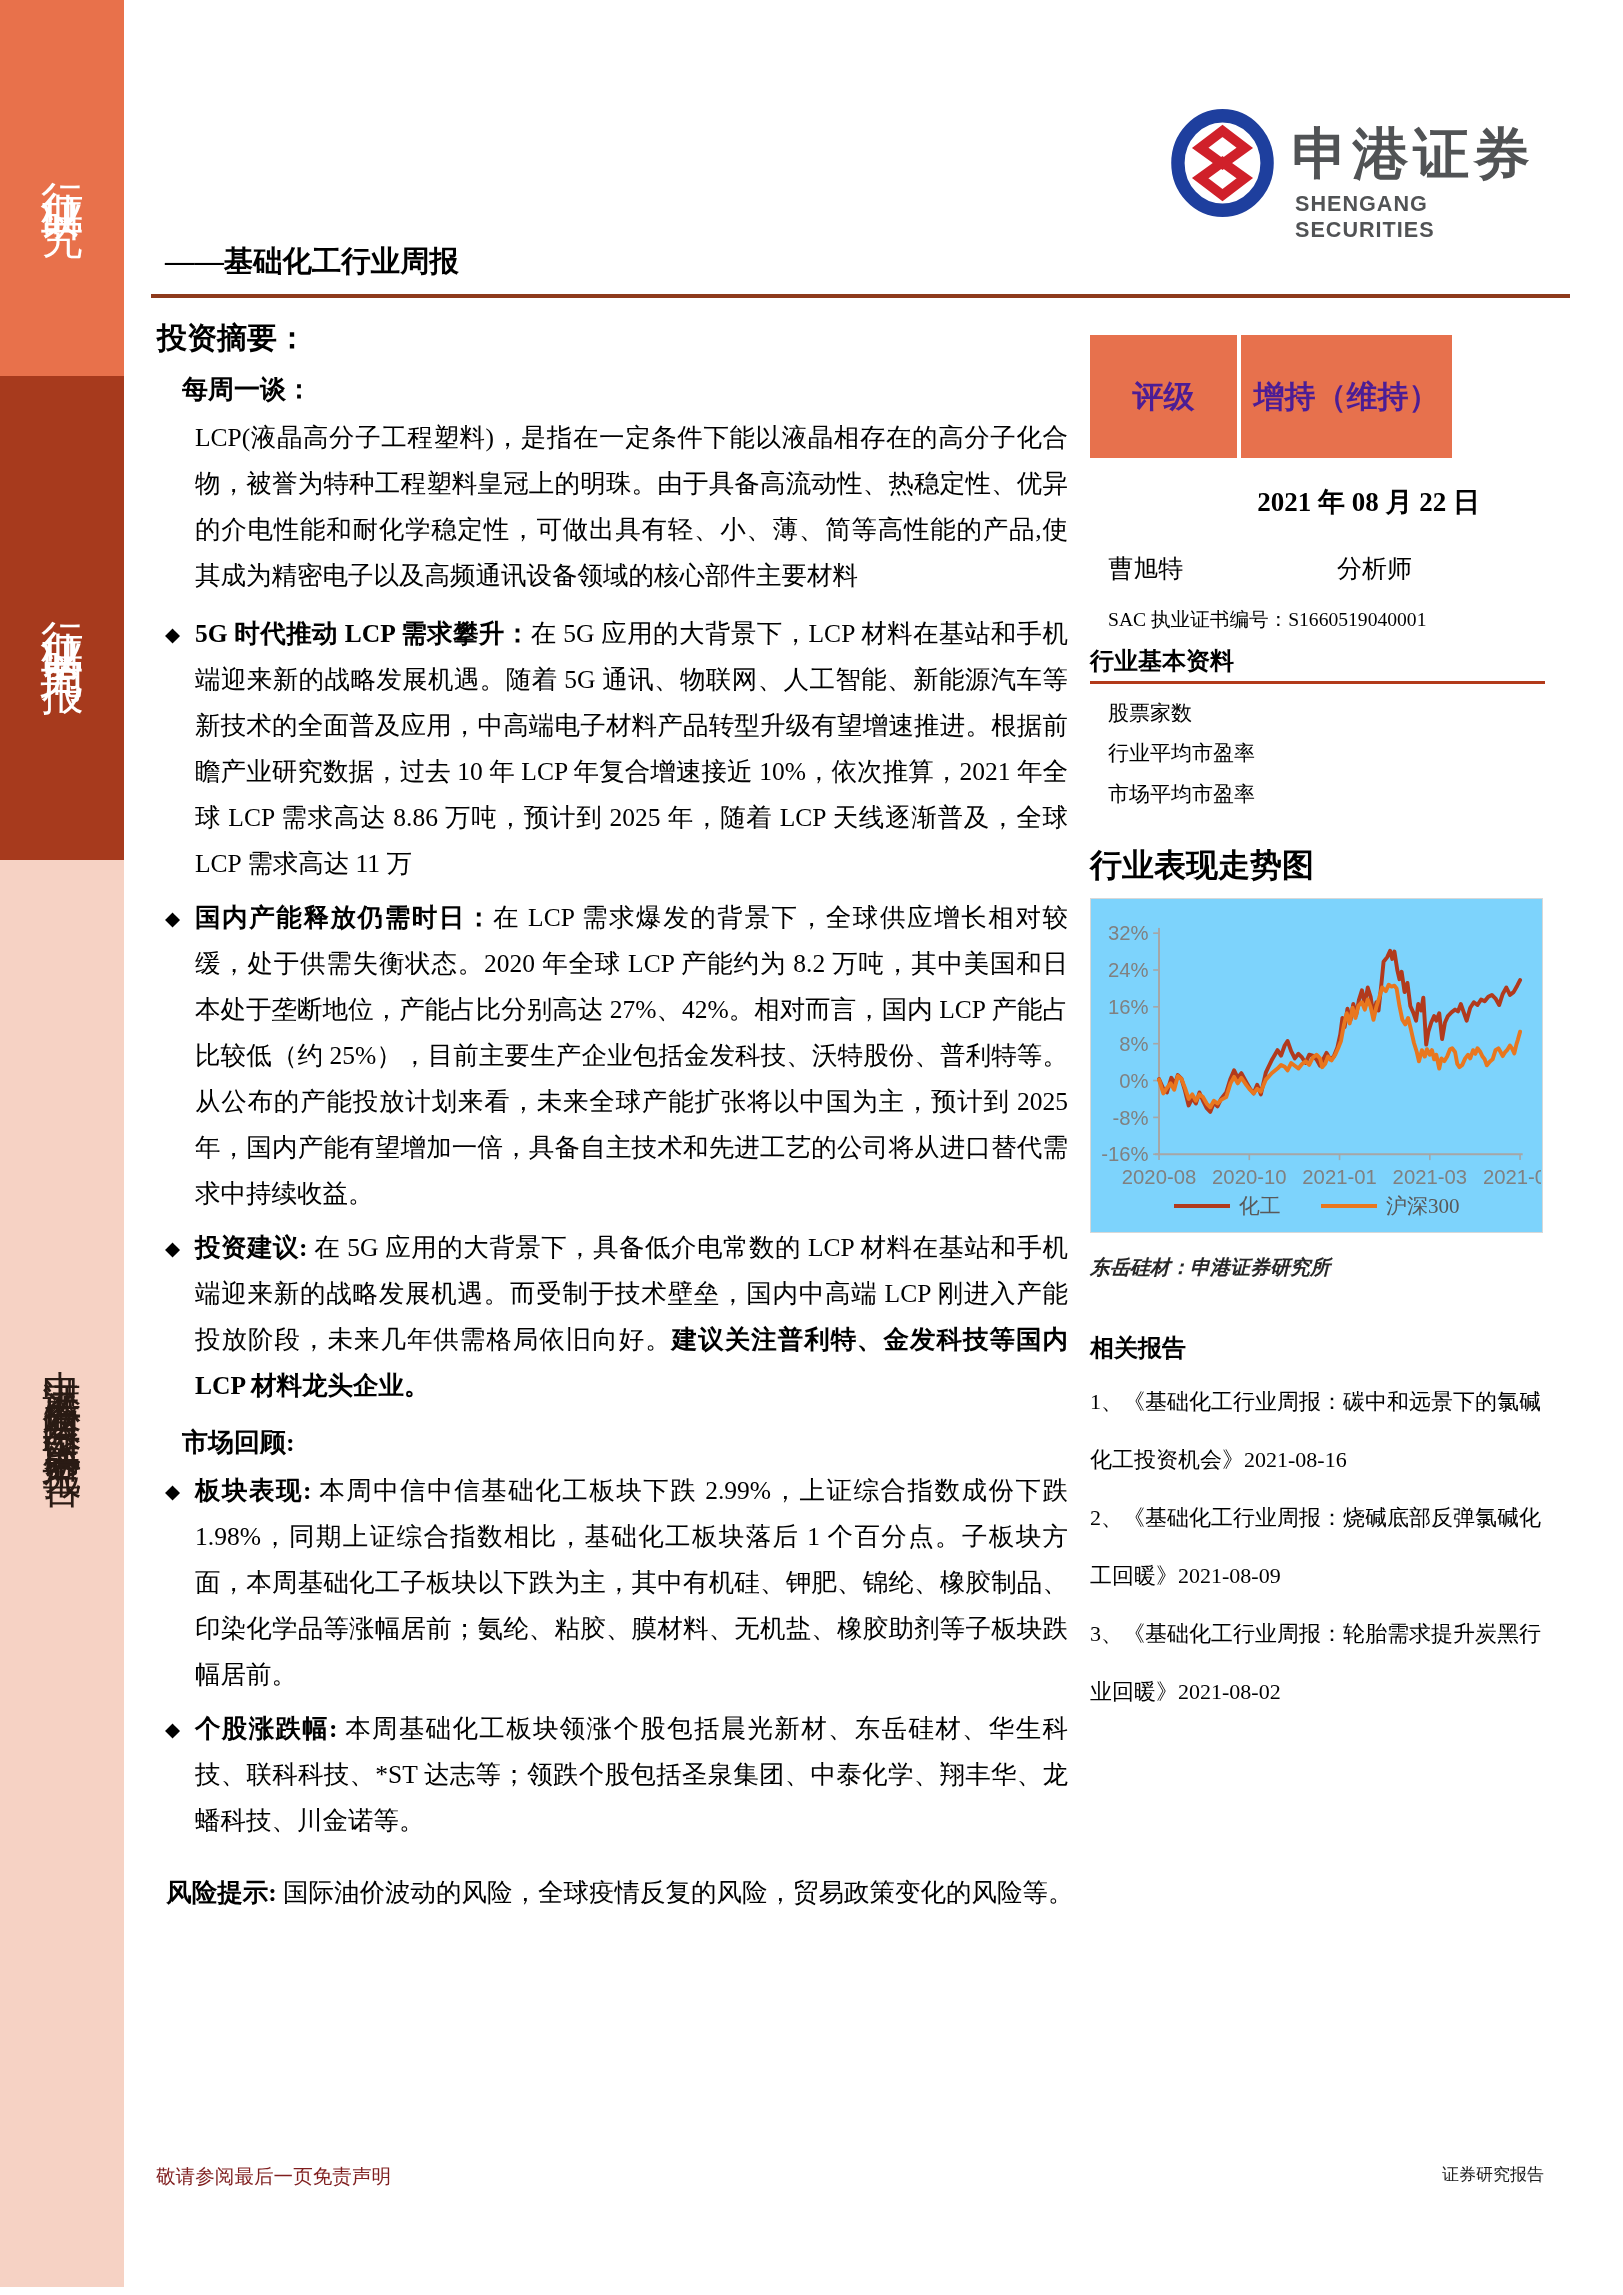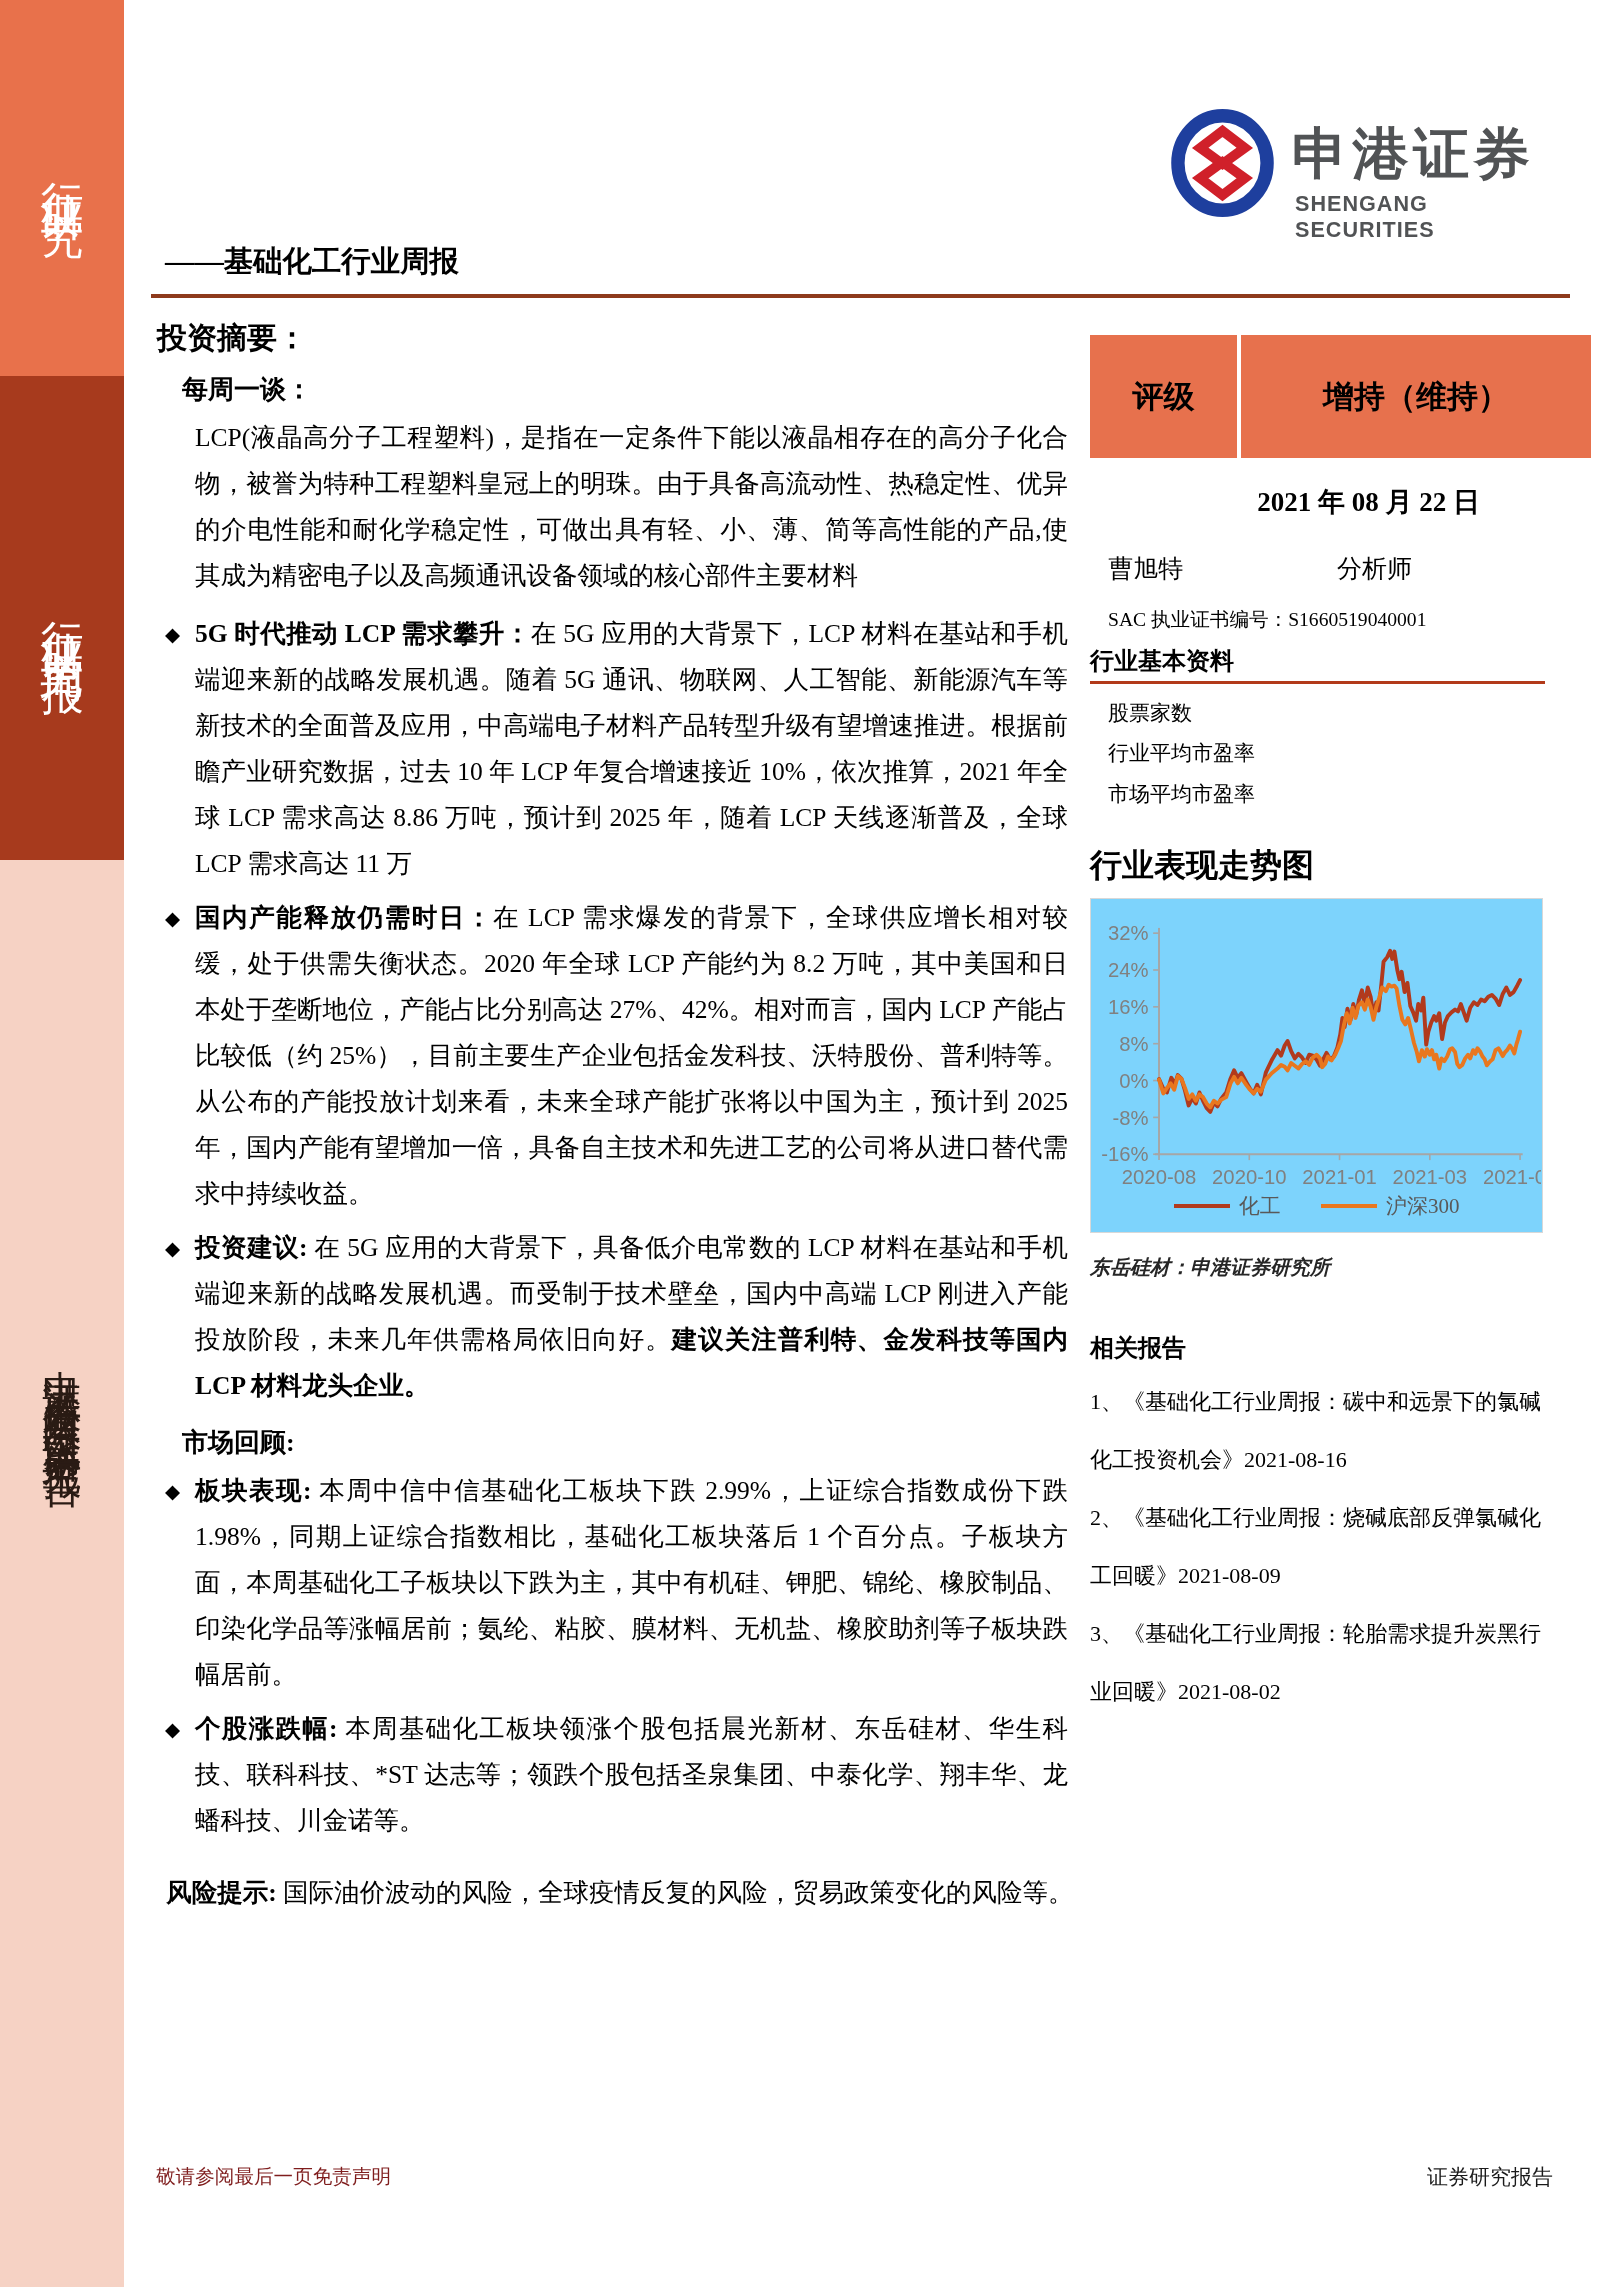--- a/index.html
+++ b/index.html
@@ -28,22 +28,22 @@
   .main{position:absolute;left:157px;top:319px;width:916px;font-size:25.5px;line-height:46px;}
   .h-summary{font-size:30px;font-weight:bold;line-height:37px;margin:0 0 17px 0;}
   .h-weekly{font-size:26px;font-weight:bold;line-height:33px;margin:0 0 9.2px 25px;}
   .intro{margin:0 0 11.8px 38px;width:873px;text-align:justify;}
   .blt{position:relative;margin:0 0 7.9px 38px;width:873px;text-align:justify;}
   .blt .dia{position:absolute;left:-30px;top:1.3px;font-size:19.6px;font-family:"DejaVu Sans",sans-serif;}
   .lead{font-weight:bold;}
   .h-market{font-size:26px;font-weight:bold;line-height:33px;margin:17px 0 9.2px 25px;}
   .risk{margin:26px 0 0 9.2px;width:907px;padding-left:38px;text-indent:-38px;text-align:justify;}
   
-  .rating-box{position:absolute;left:1090px;top:335px;width:501px;height:123px;background:#E7714D;
-              display:flex;color:#000000;font-weight:bold;font-size:31px;}
+  .rating-box{position:absolute;left:1090px;top:335px;width:362px;height:123px;background:#E7714D;
+              display:flex;color:#4c1d95;font-weight:bold;font-size:31px;}
   .rating-cell-l{width:147px;display:flex;align-items:center;justify-content:center;}
   .rating-div{width:3.9px;background:#ffffff;}
   .rating-cell-r{flex:1;display:flex;align-items:center;justify-content:center;}
   .date{position:absolute;left:1090px;top:484px;width:455px;text-align:right;padding-right:65px;
         box-sizing:border-box;font-size:27px;font-weight:600;}
   .analyst{position:absolute;left:1090px;top:552px;width:455px;font-size:25px;}
   .analyst .a-name{position:absolute;left:18.3px;}
   .analyst .a-role{position:absolute;left:247px;}
   .sac{position:absolute;left:1108px;top:606px;font-size:19.6px;}
   .basic-h{position:absolute;left:1090px;top:645px;font-size:24px;font-weight:bold;}
@@ -54,21 +54,21 @@
               border:1.3px solid #D8D8D8;box-sizing:border-box;}
   .legend{position:absolute;left:0;top:293px;width:100%;display:flex;justify-content:center;gap:40px;
           font-size:21px;color:#595959;align-items:center;}
   .lg-item{display:flex;align-items:center;gap:9.2px;}
   .lg-line{display:inline-block;width:56px;height:4.6px;}
   .source{position:absolute;left:1090px;top:1254px;font-size:20px;font-style:italic;font-weight:600;color:#262626;}
   .related-h{position:absolute;left:1090px;top:1332px;font-size:24px;font-weight:bold;}
   .related{position:absolute;left:1090px;top:1373px;width:462px;font-size:22px;line-height:58px;}
   
   .footer-l{position:absolute;left:156px;top:2163px;font-size:19.6px;color:#7f1d1d;}
-  .footer-r{position:absolute;right:70px;top:2163px;font-size:21px;color:#1a1a1a;}
+  .footer-r{position:absolute;right:79px;top:2163px;font-size:17px;color:#1a1a1a;}
 </style>
 </head>
 <body>
 
 <div class="page">
 
   <div class="band band1">
     <span class="vtext">行业研究</span>
   </div>
   <div class="band band2">

